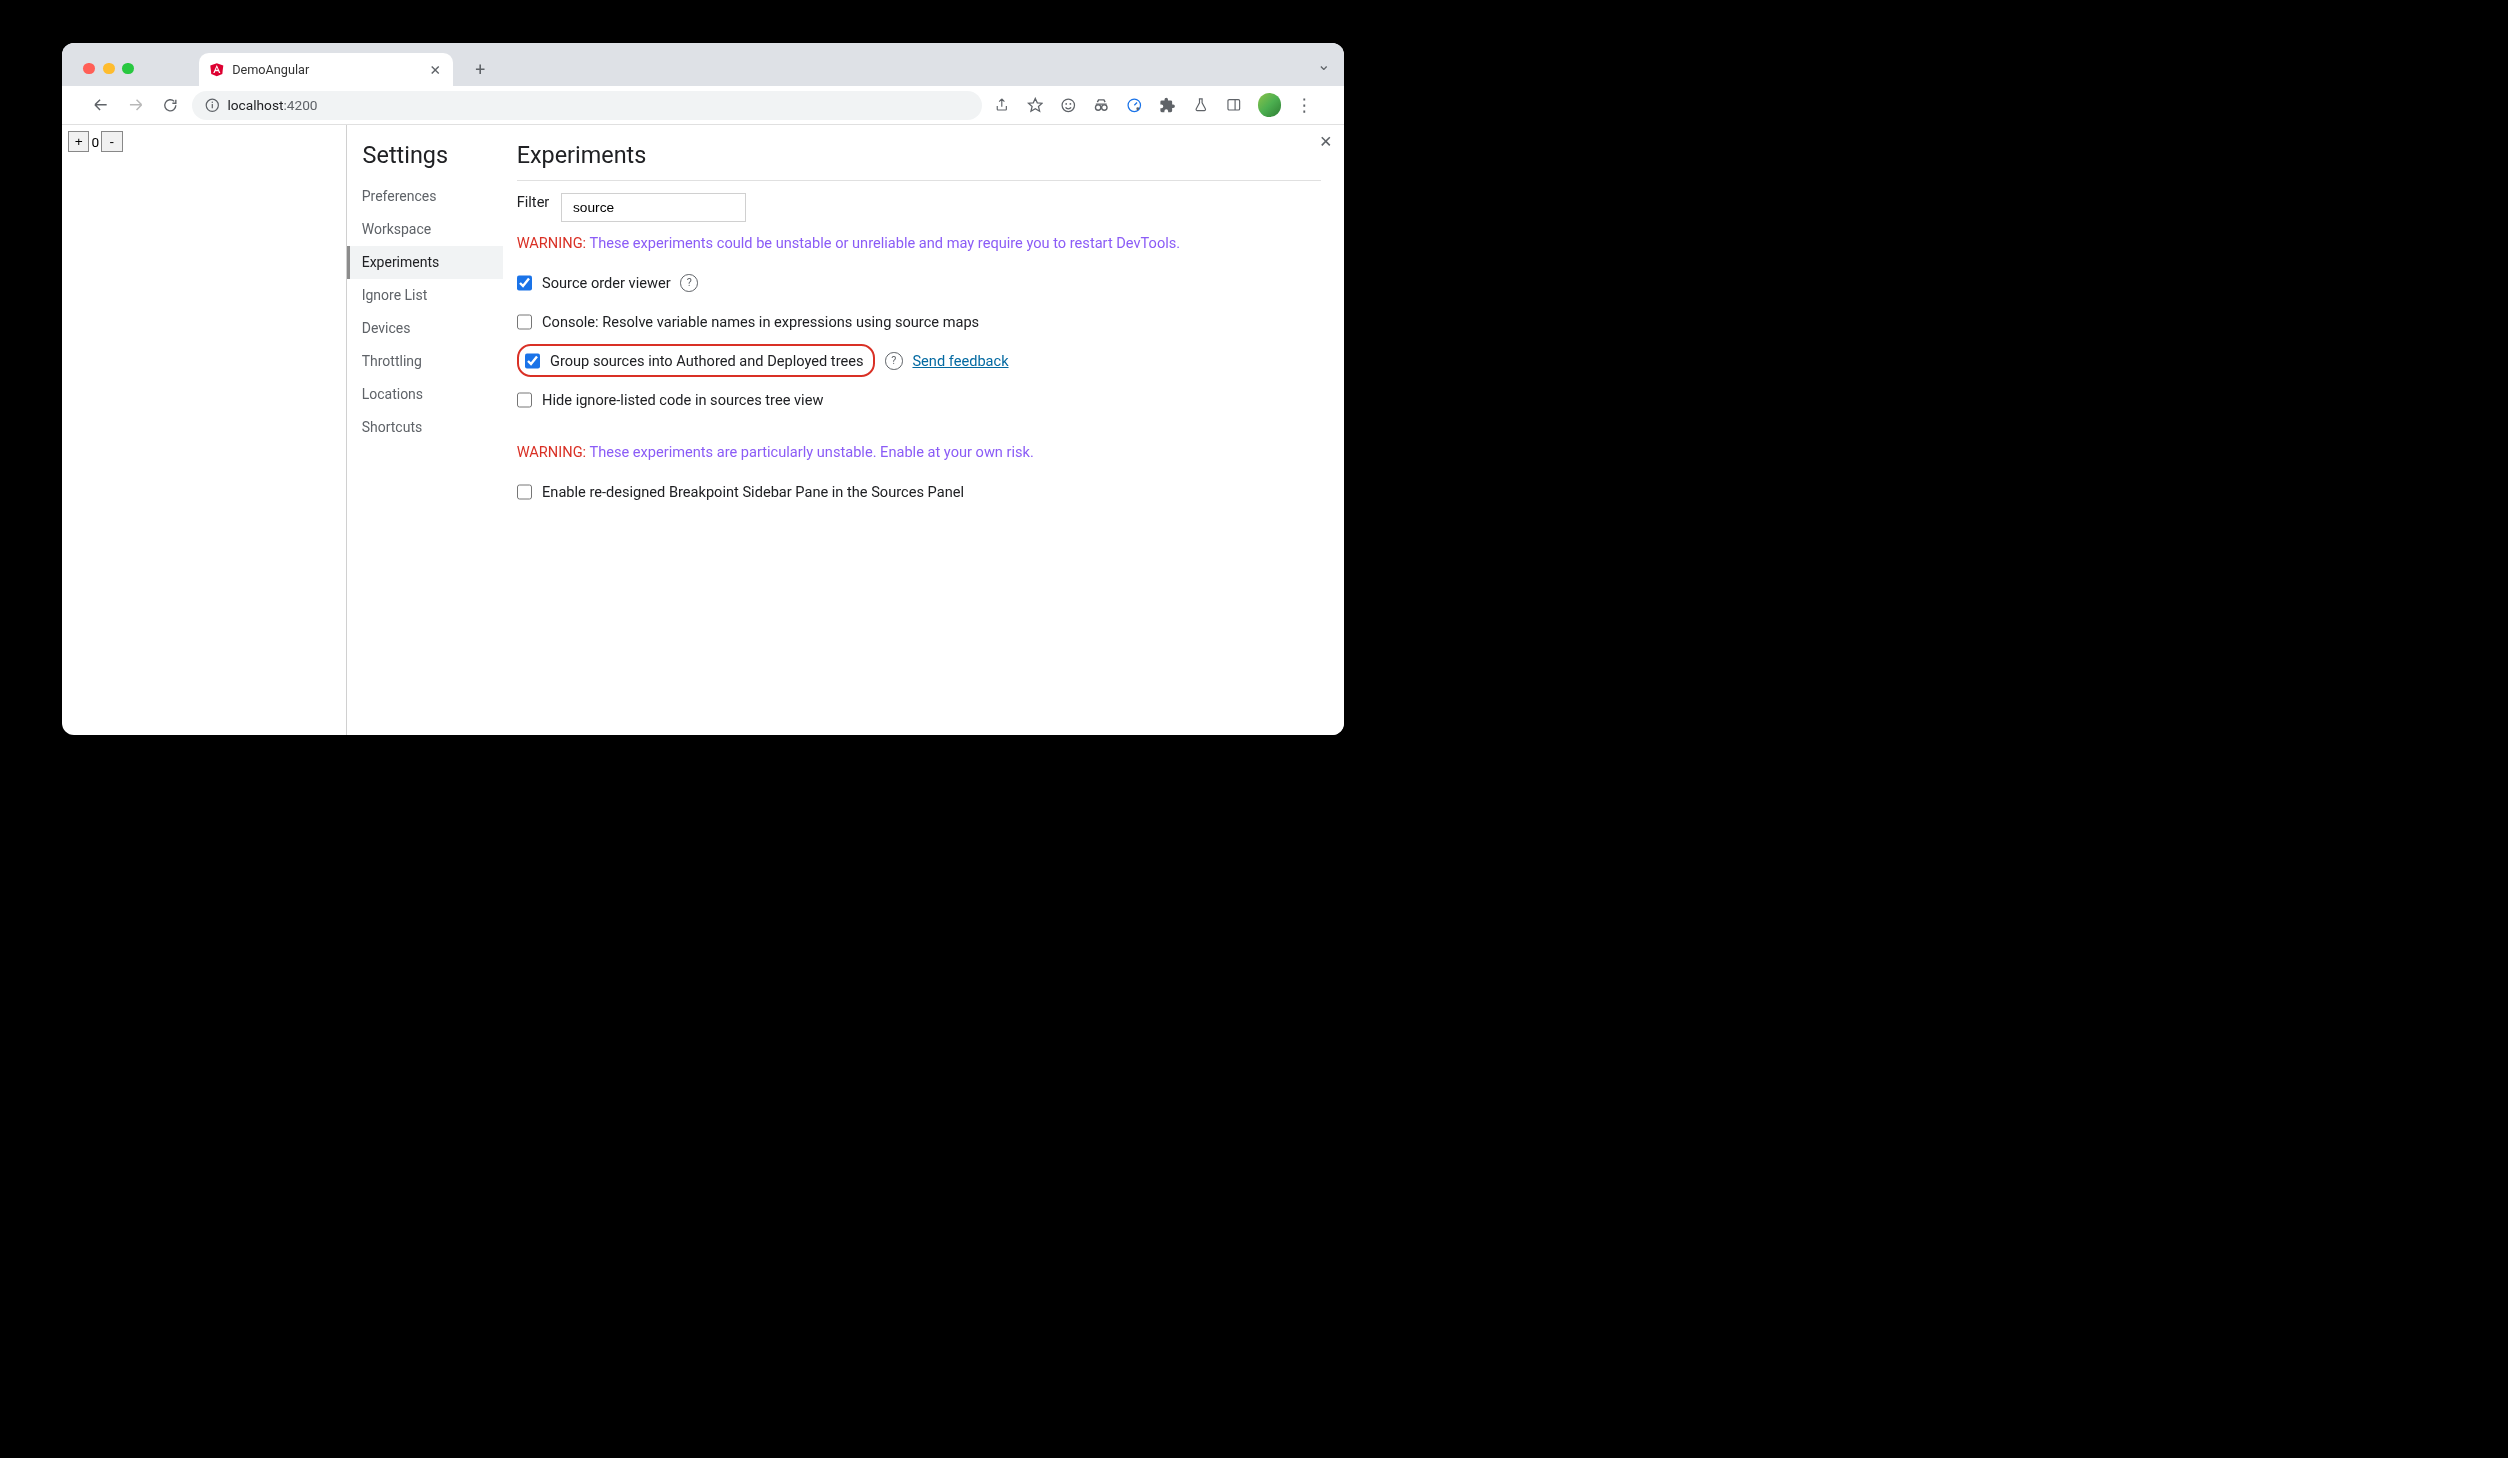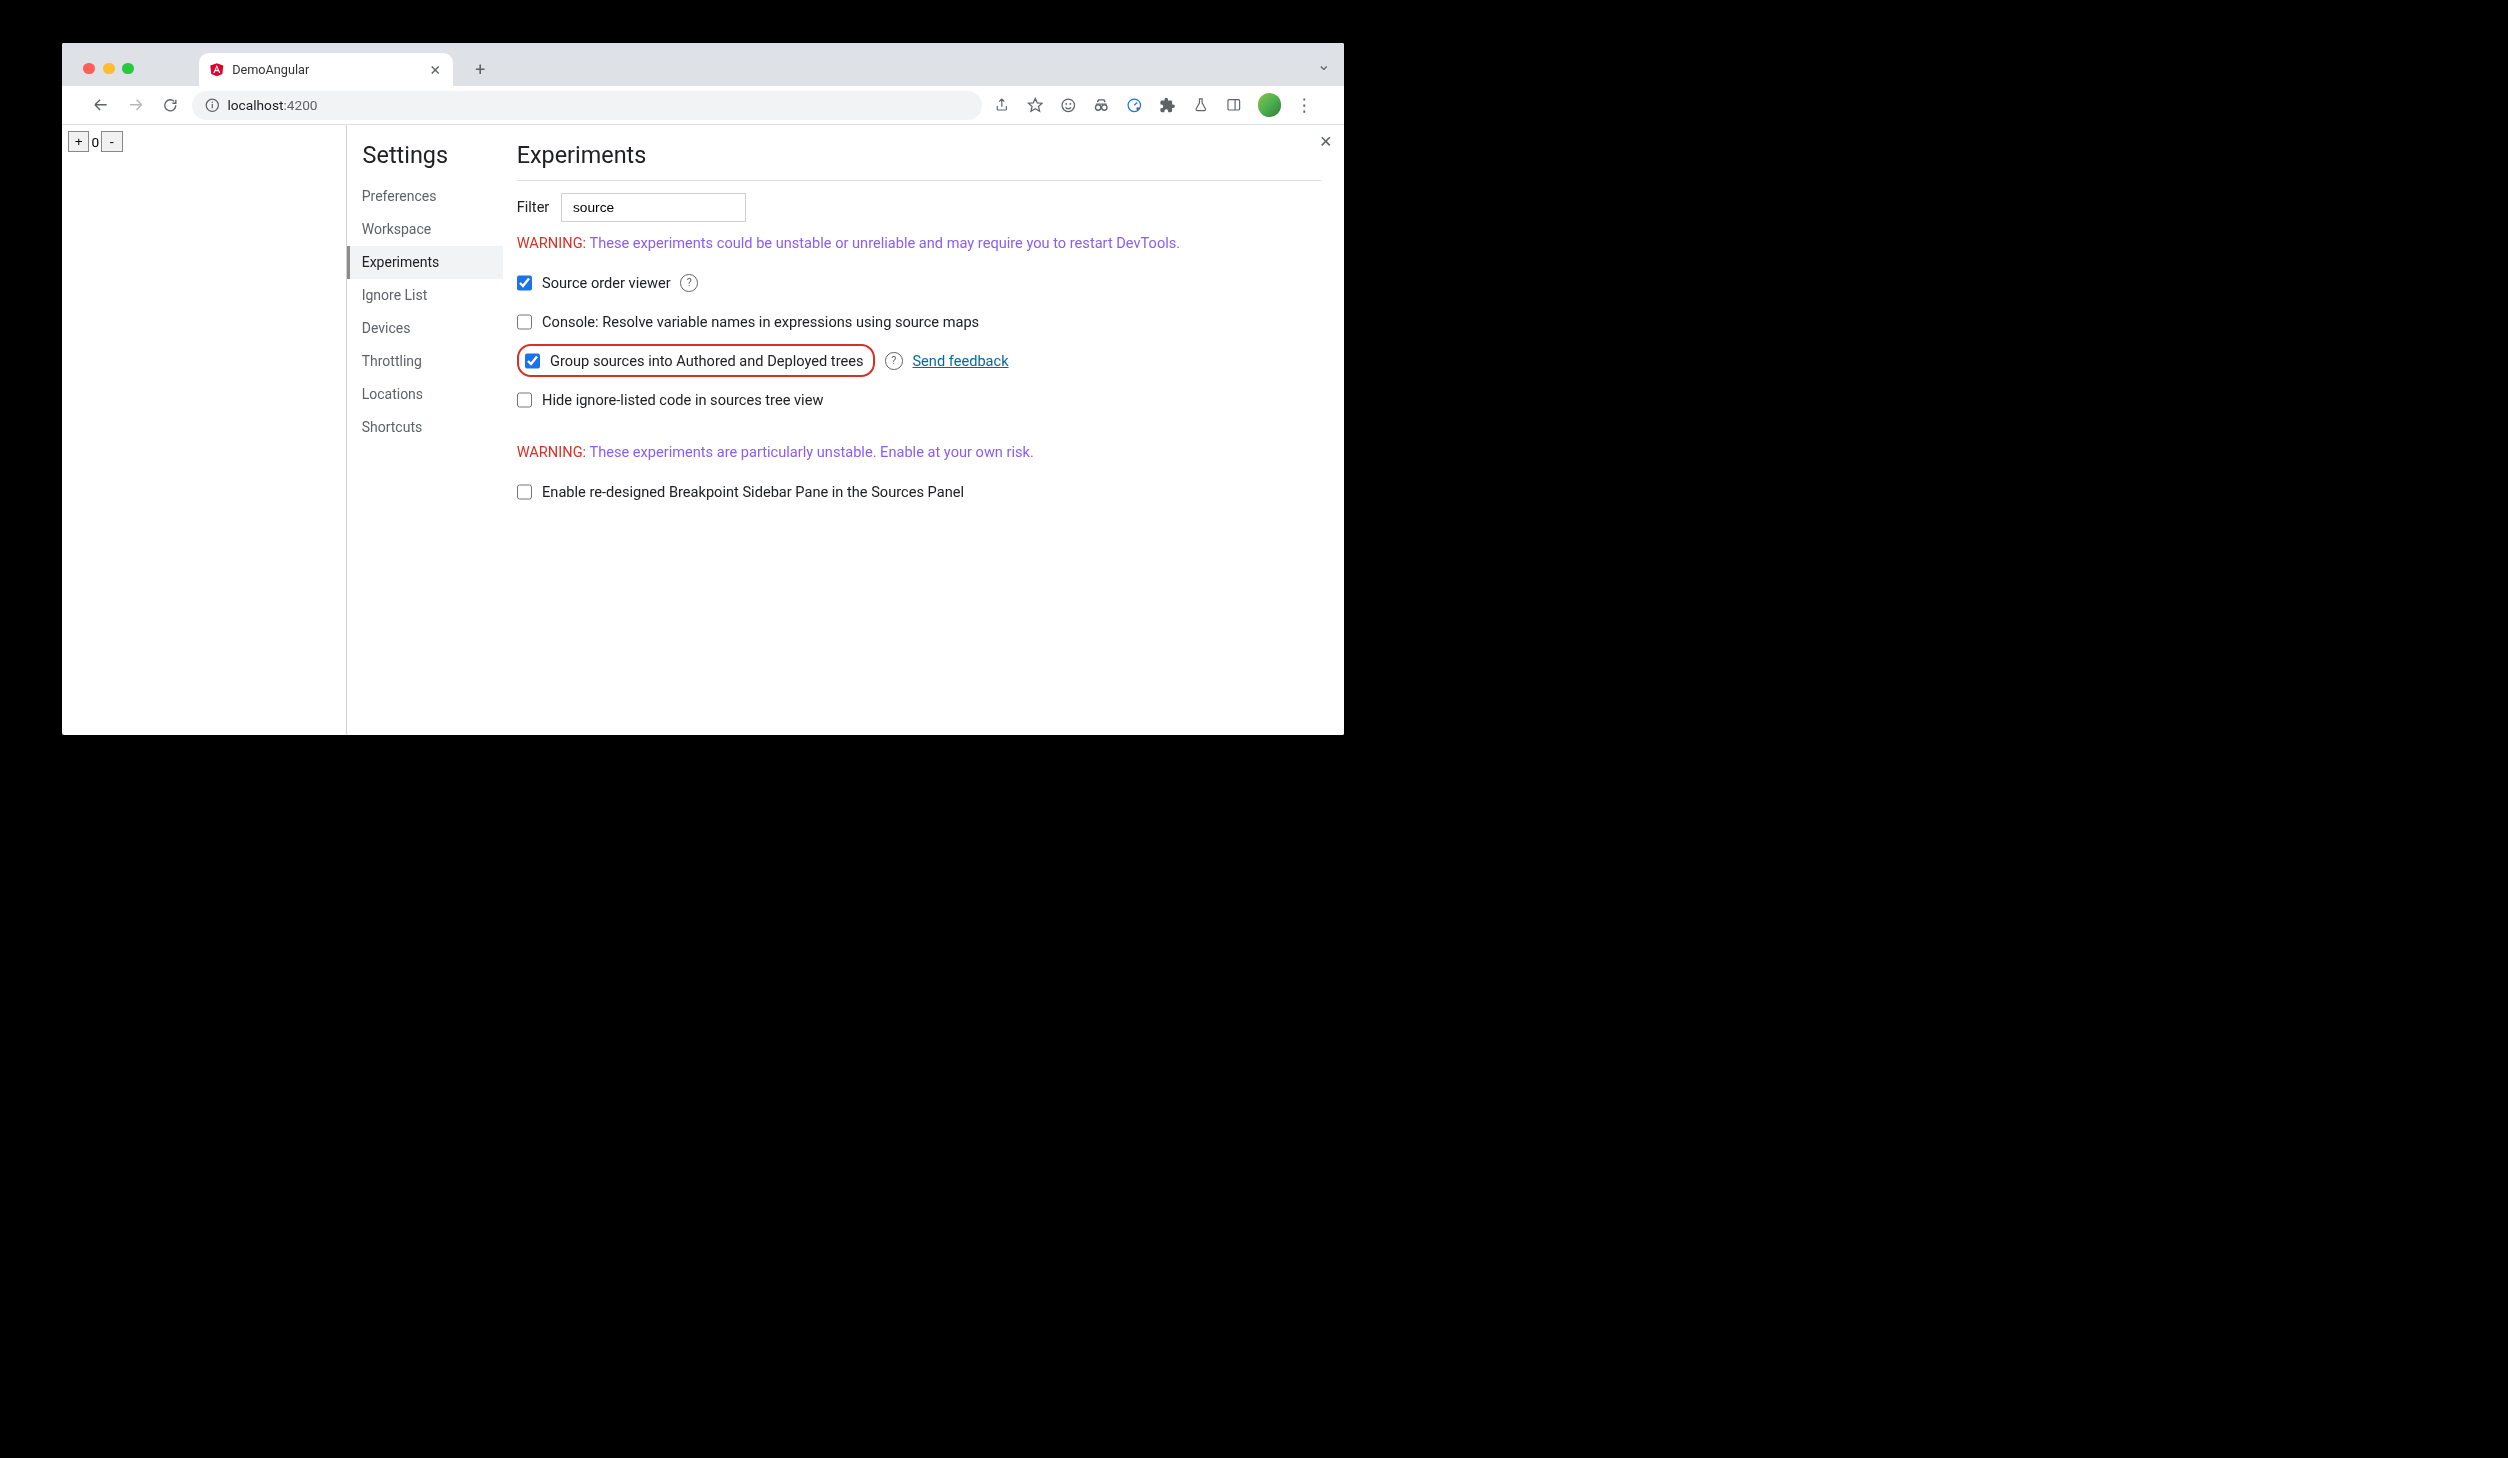--- a/index.html
+++ b/index.html
@@ -10,21 +10,21 @@
     height: 819px;
     position: relative;
   }
   .browser-window {
     position: absolute;
     top: 43px;
     left: 62px;
     width: 1282px;
     height: 692px;
     background: #fff;
-    border-radius: 2px;
+    border-radius: 12px;
     overflow: hidden;
     box-shadow: 0 19.5px 49px rgba(0,0,0,0.5);
     display: flex;
     flex-direction: column;
   }
   
   .tab-strip {
     height: 43px;
     background: #dee1e6;
     display: flex;
@@ -195,21 +195,20 @@
   .settings-main h2 {
     font-size: 23.4px;
     font-weight: 400;
     color: #202124;
     border-bottom: 1px solid #e0e0e0;
     padding-bottom: 11.7px;
     margin-bottom: 11.7px;
   }
   .filter-row {
     display: flex;
-    align-items: center;
     gap: 11.7px;
     margin-bottom: 11.7px;
   }
   .filter-row label { font-size: 14.6px; color: #202124; }
   .filter-row input {
     height: 29px;
     border: 1px solid #d0d0d0;
     padding: 0 11px;
     font-size: 13.7px;
     width: 185px;

